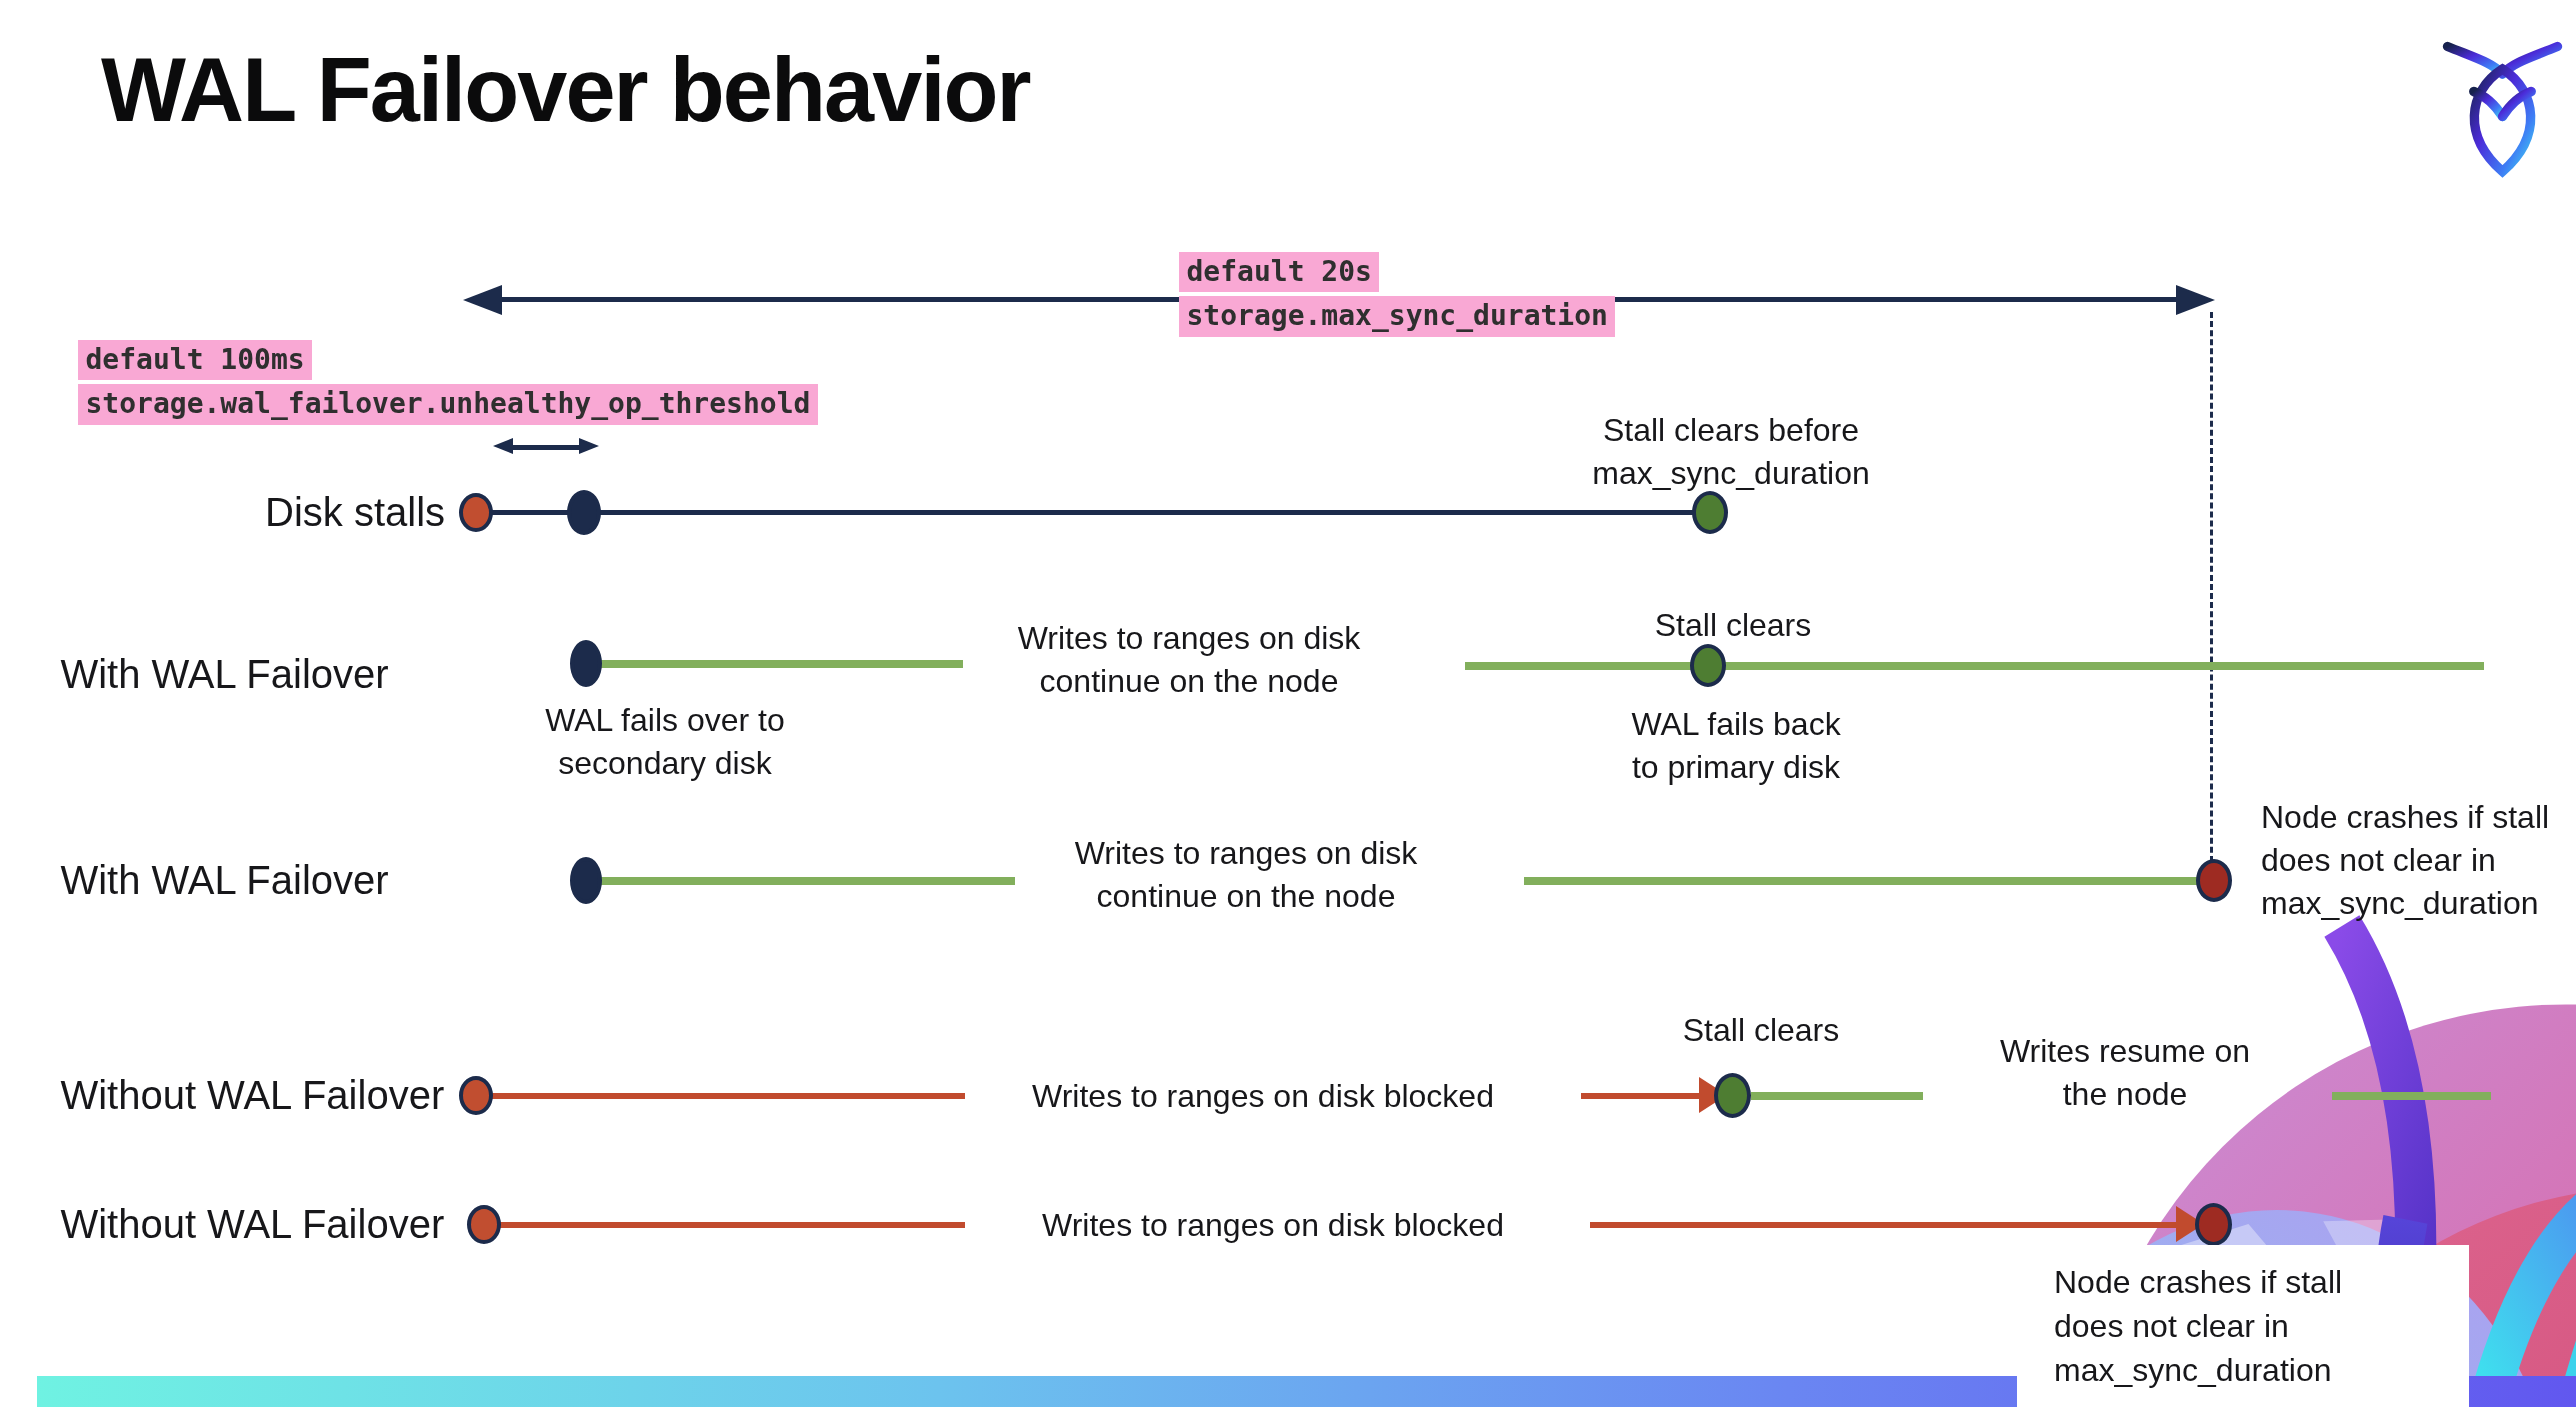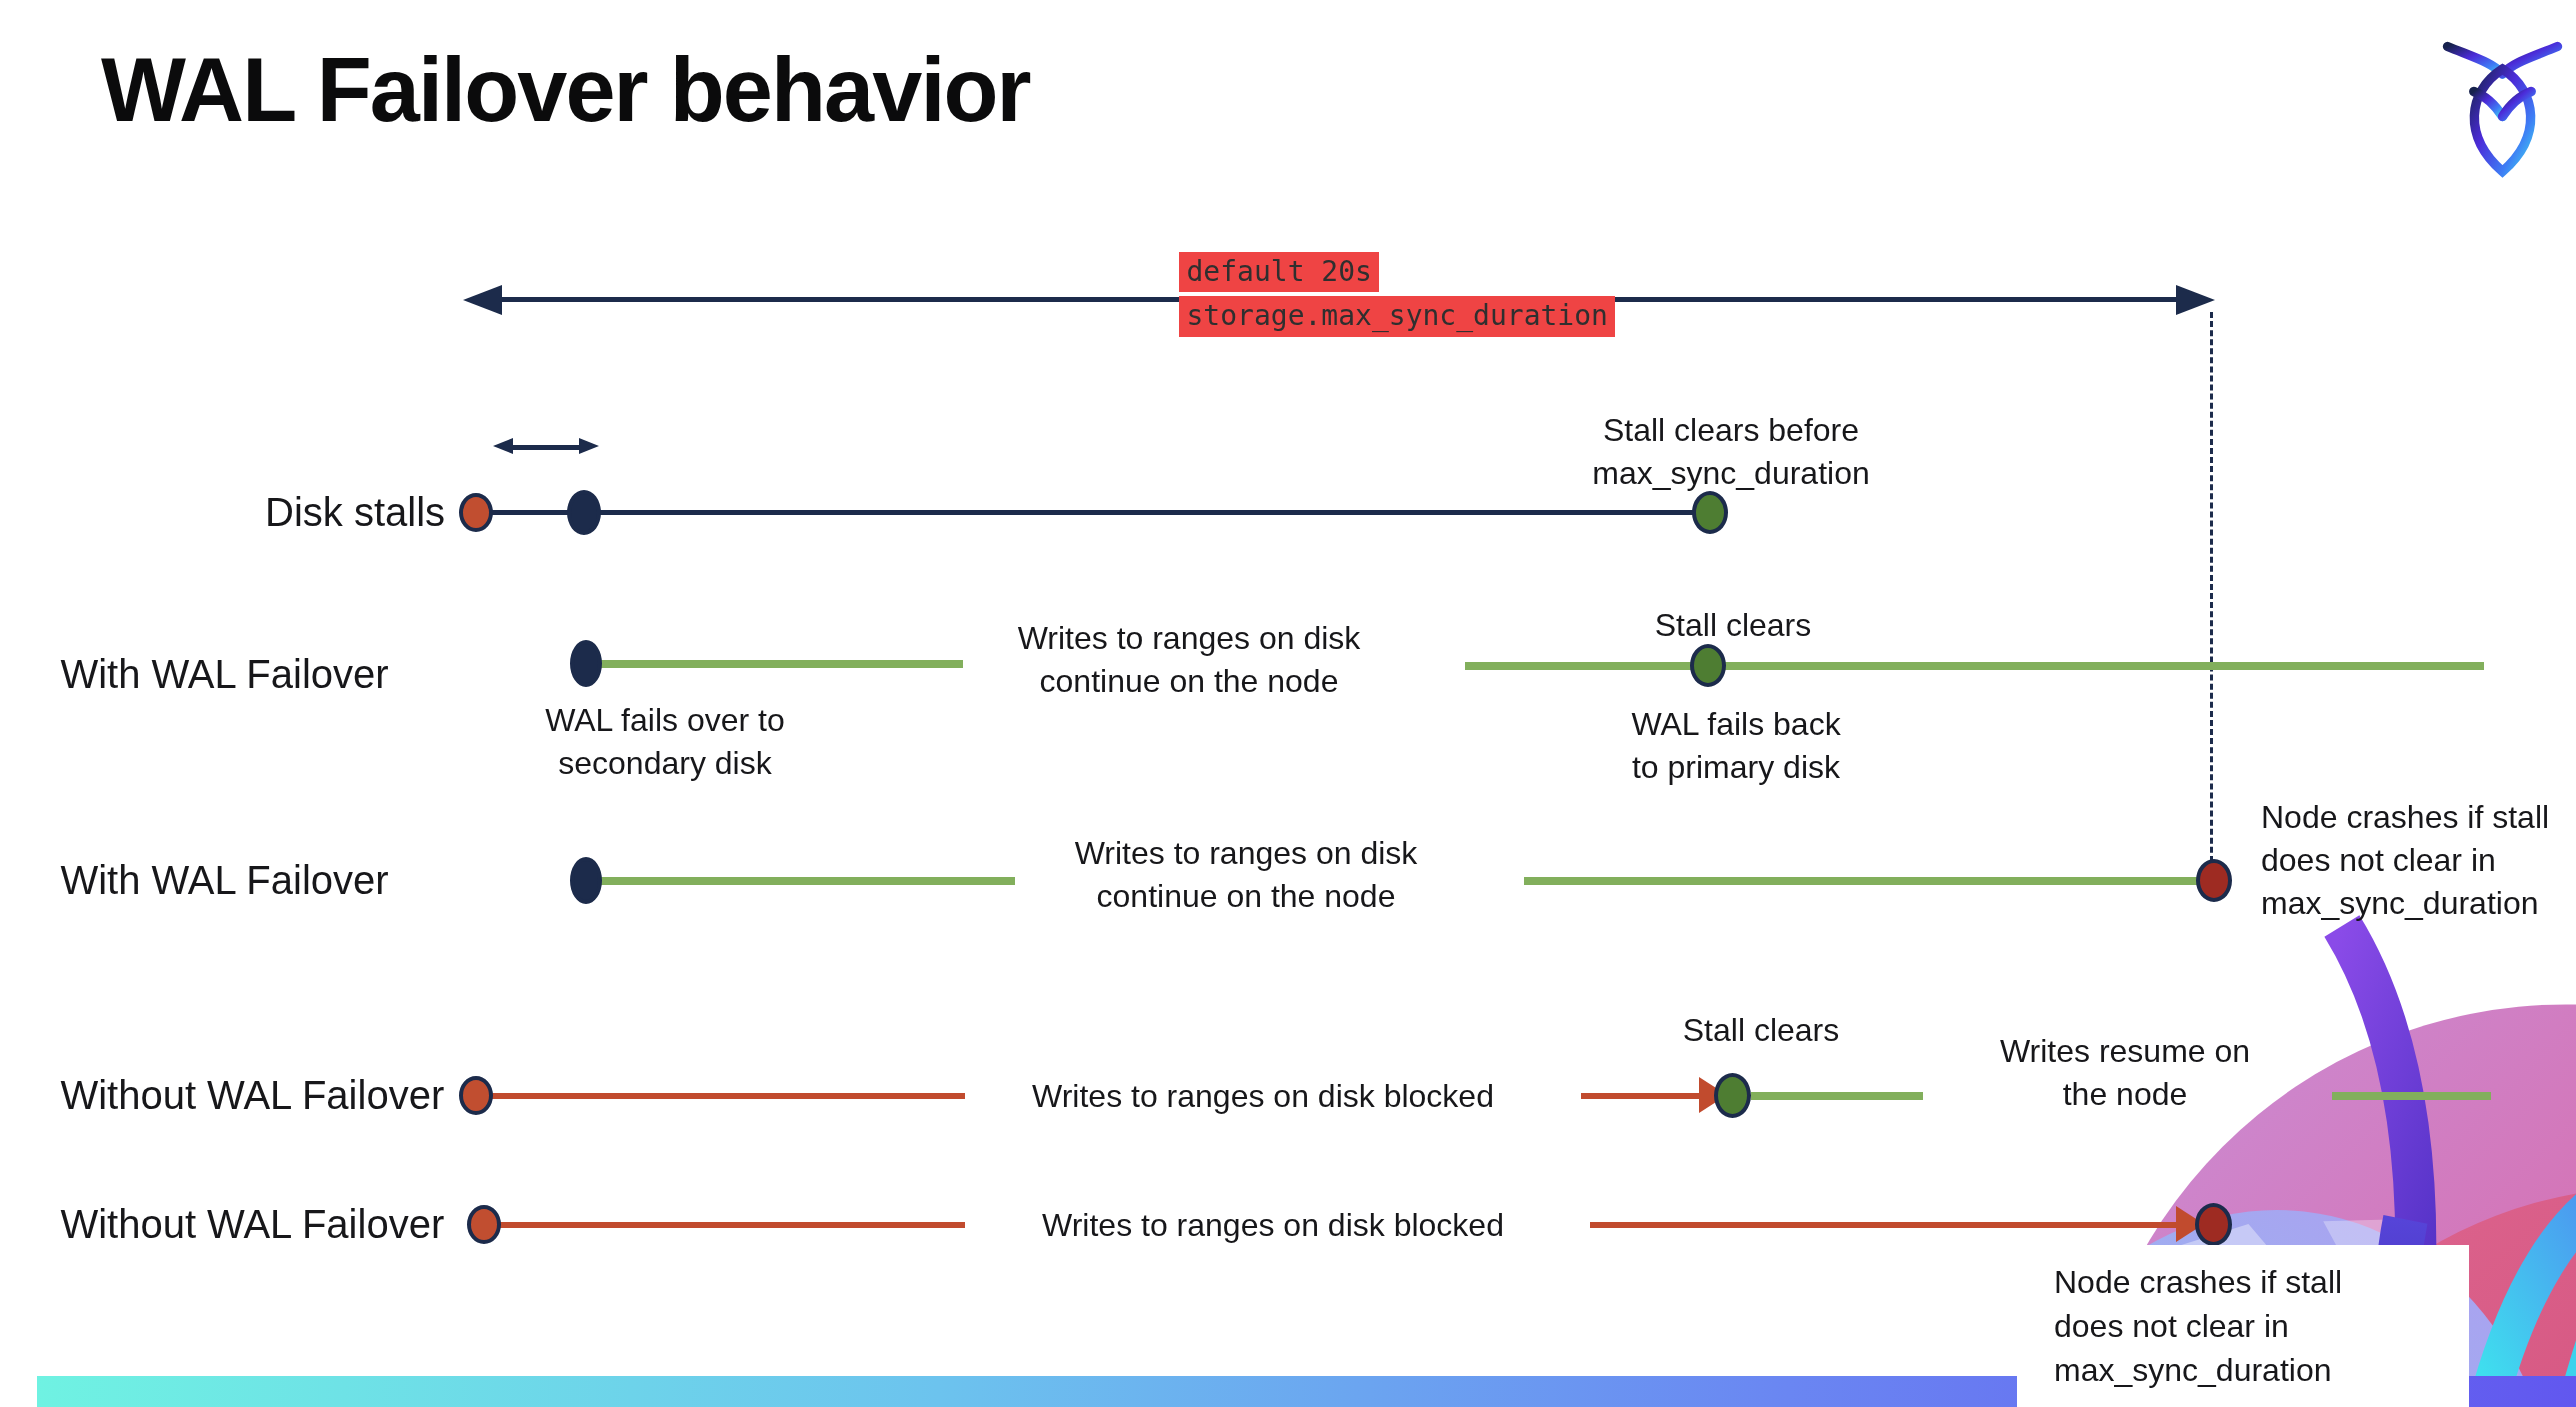--- a/index.html
+++ b/index.html
@@ -29,21 +29,21 @@
   .fill-green{background:#4E7D32;}
   .fill-crash{background:#9E2B22;}
   .tri{position:absolute;width:0;height:0;z-index:5;}
 
   .rowlabel{position:absolute;font-size:40px;line-height:41px;color:#17171a;z-index:6;}
   .ann{position:absolute;font-size:32px;line-height:43px;color:#17171a;text-align:center;
        white-space:pre-line;transform:translateX(-50%);z-index:7;}
   .ann-left{transform:none;text-align:left;}
   .mono{position:absolute;font-family:"DejaVu Sans Mono",monospace;font-size:28px;
         line-height:34px;color:#2f2f2f;z-index:7;}
-  .mono span{display:table;background:#ef4444;padding:2.8px 7.5px 3.7px 7.5px;margin-bottom:3.7px;white-space:pre;}
+  .mono span{display:table;background:#f9a8d4;padding:2.8px 7.5px 3.7px 7.5px;margin-bottom:3.7px;white-space:pre;font-weight:bold;}
 
   .dashed-line{position:absolute;left:2173px;top:312px;height:559px;width:0;
                border-left:3.7px dashed #1C2B4B;z-index:3;}
 
   .crash-box{position:absolute;left:1980px;top:1245px;width:452px;height:163px;background:#ffffff;
              z-index:8;}
   .crash-box .txt{position:absolute;left:37px;top:15px;font-size:32px;line-height:44px;
                   white-space:pre-line;color:#17171a;}
 </style>
 </head>
@@ -115,20 +115,24 @@
 
   <div class="mono" style="left:1142px;top:252px;">
     <span>default 20s</span>
     <span>storage.max_sync_duration</span>
   </div>
 
   <div class="line navy" style="left:447px;top:297px;width:1712px;height:4.7px;"></div>
   <div class="tri" style="left:426px;top:285px;border-top:15px solid transparent;border-bottom:15px solid transparent;border-right:39px solid #1C2B4B;"></div>
   <div class="tri" style="left:2139px;top:285px;border-top:15px solid transparent;border-bottom:15px solid transparent;border-left:39px solid #1C2B4B;"></div>
 
+  <div class="mono" style="left:41px;top:340px;">
+    <span>default 100ms</span>
+    <span>storage.wal_failover.unhealthy_op_threshold</span>
+  </div>
 
   <div class="line navy" style="left:473px;top:445px;width:73px;height:4.7px;"></div>
   <div class="tri" style="left:456px;top:438px;border-top:8.4px solid transparent;border-bottom:8.4px solid transparent;border-right:20.6px solid #1C2B4B;"></div>
   <div class="tri" style="left:542px;top:438px;border-top:8.4px solid transparent;border-bottom:8.4px solid transparent;border-left:20.6px solid #1C2B4B;"></div>
 
   <div class="dashed-line"></div>
 
   <div class="rowlabel" style="left:228px;top:492px;">Disk stalls</div>
   <div class="line navy" style="left:439px;top:510px;width:1234px;height:4.7px;"></div>
   <div class="dot fill-red" style="left:422px;top:493px;width:34px;height:39px;"></div>

